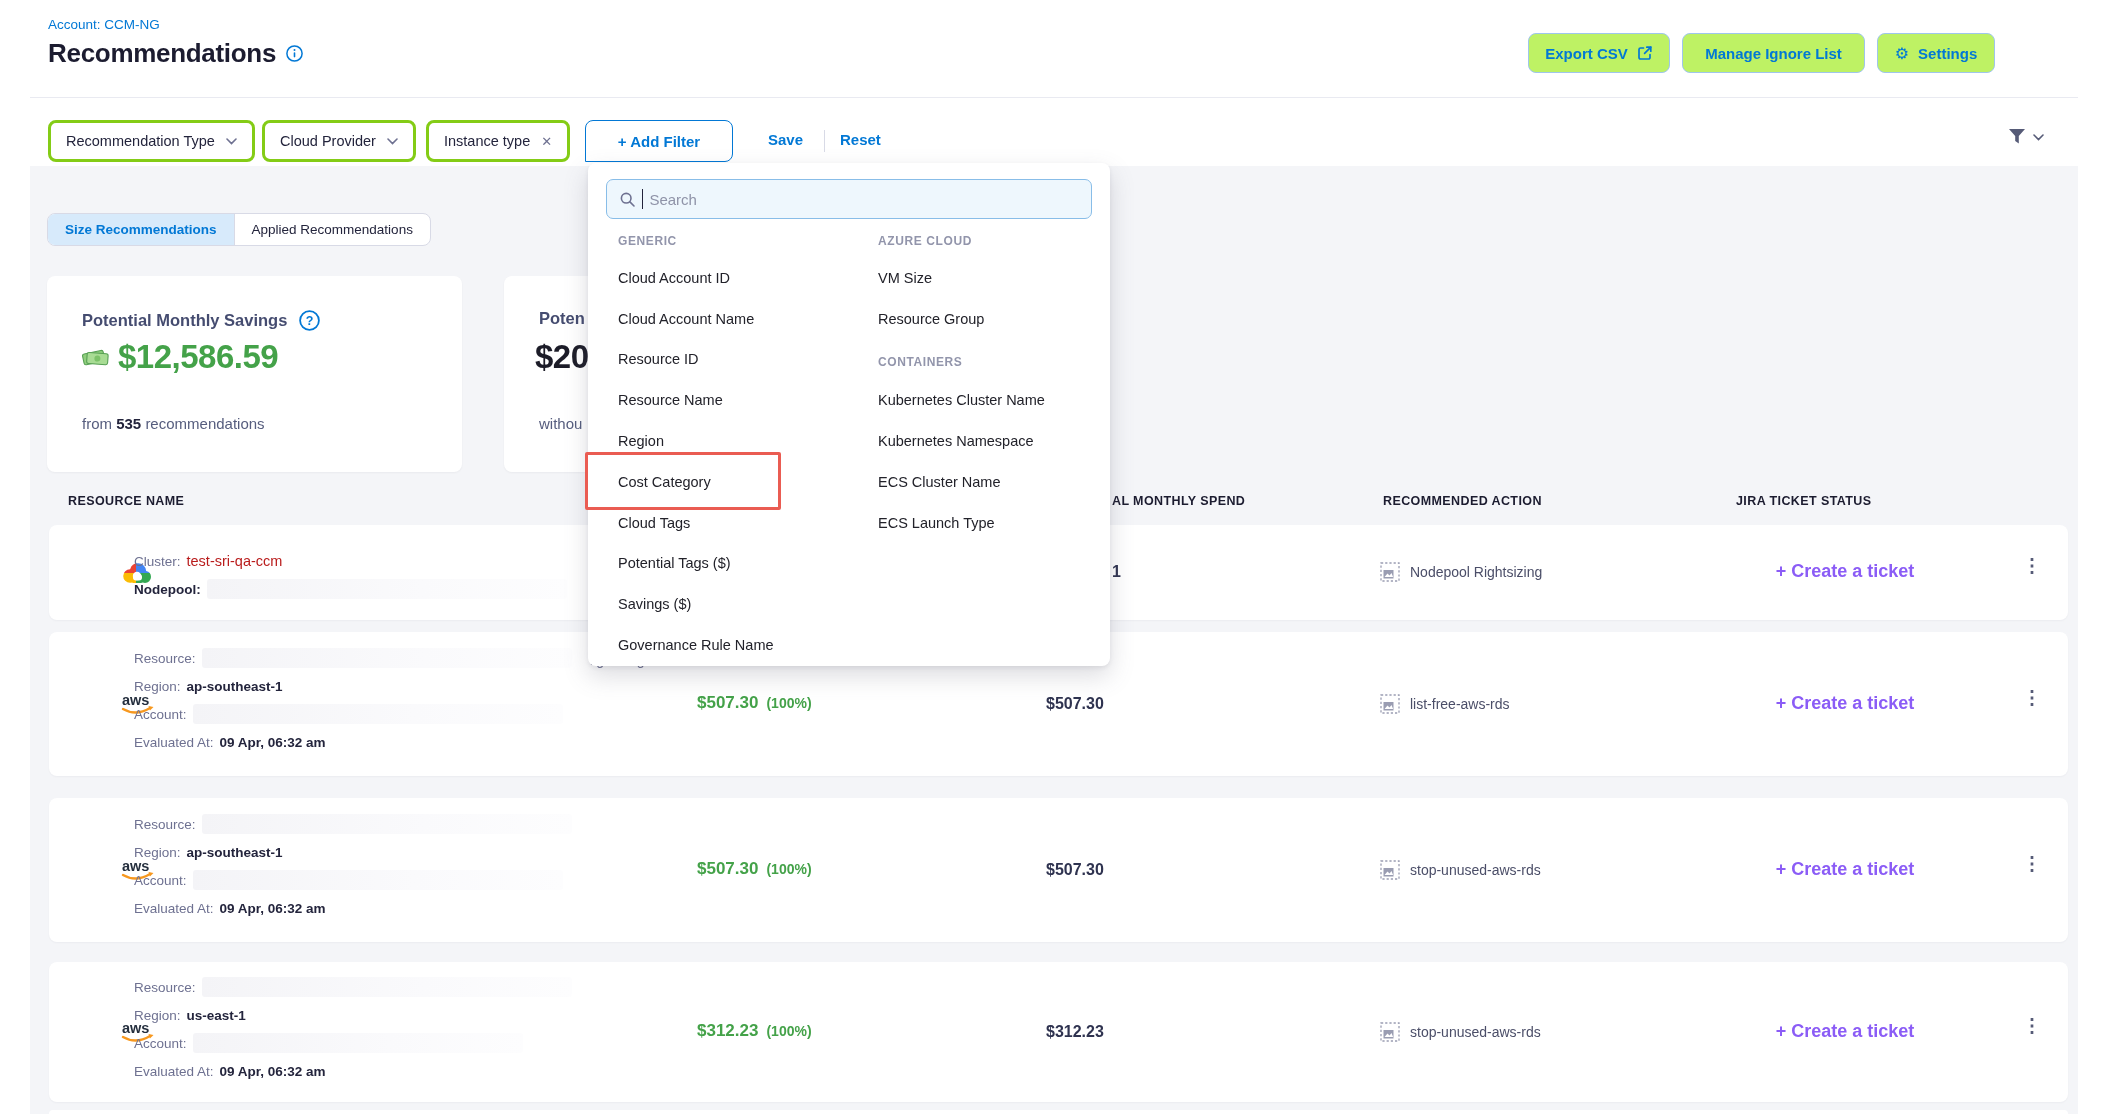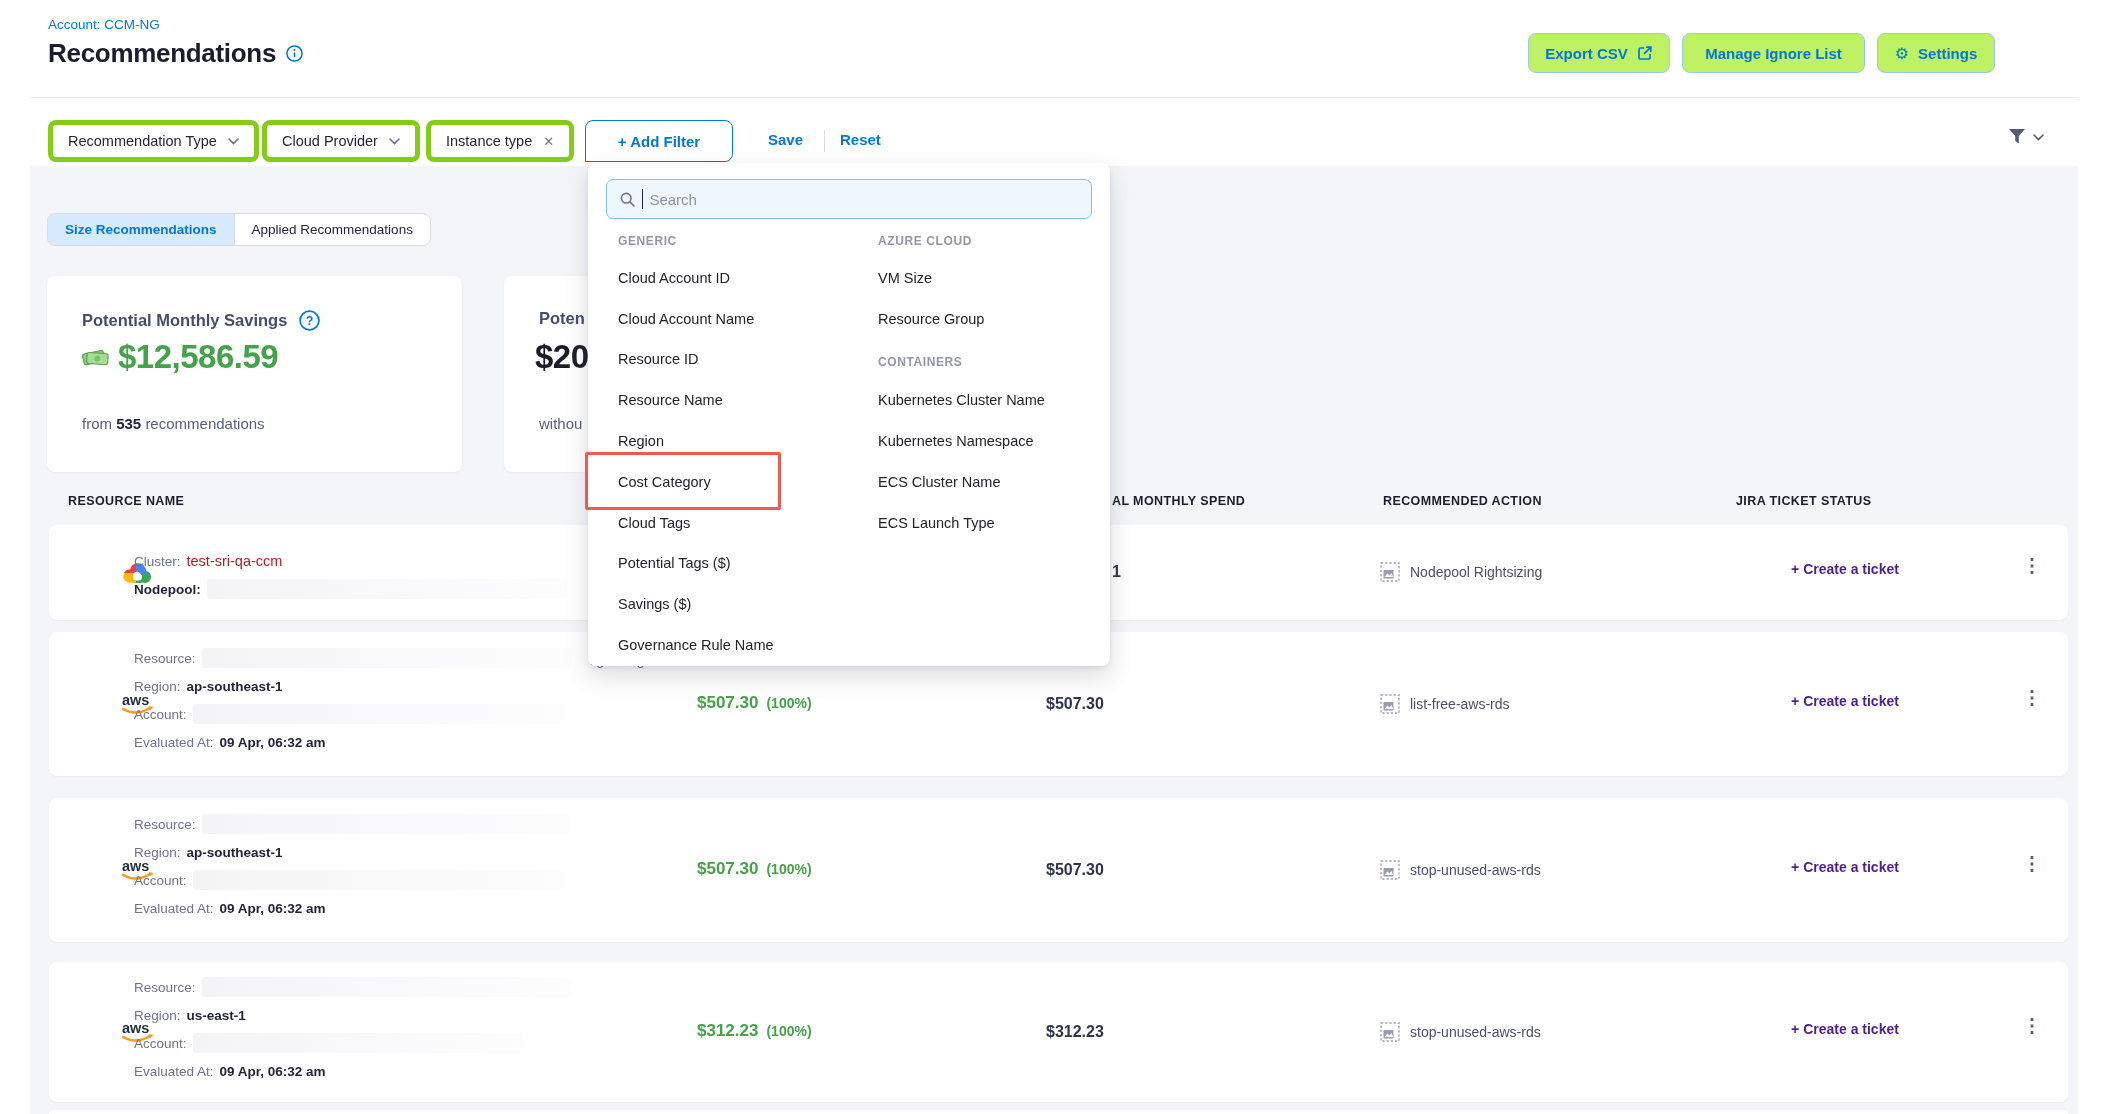--- a/index.html
+++ b/index.html
@@ -10,21 +10,21 @@
   
   .breadcrumb { left:48px; top:17px; font-size:13.5px; color:#0278d5; cursor:pointer; }
   .title-row { left:48px; top:38px; display:flex; align-items:center; gap:9px; }
   .page-title { font-size:26px; font-weight:700; color:#1c1c30; letter-spacing:-0.3px; }
   .hbtn { top:33px; height:40px; border:1.5px solid #9fc6ec; border-radius:8px; background:#bef264;
           color:#0278d5; font-weight:700; font-size:15px; display:flex; align-items:center;
           justify-content:center; gap:9px; cursor:pointer; }
   .divider1 { left:30px; top:97px; width:2048px; height:1px; background:#e9eaf1; }
 
   
-  .chip { top:120px; height:42px; background:#fff; border:5px solid #84cc16; border-radius:8px;
+  .chip { top:120px; height:42px; background:#fff; border:3px solid #84cc16; border-radius:8px;
           display:flex; align-items:center; padding:0 15px; gap:11px; font-size:14.5px; color:#23243c; cursor:pointer; }
   .add-filter { left:585px; top:120px; width:148px; height:42px; border:1.5px solid #0278d5; border-radius:8px 8px 8px 0;
           background:#fff; color:#0278d5; font-weight:700; font-size:15px; display:flex; align-items:center; justify-content:center; cursor:pointer; }
   .textlink { top:131px; font-size:15px; font-weight:700; color:#0278d5; cursor:pointer; }
   .vdiv { left:824px; top:130px; width:1px; height:22px; background:#d8dae6; }
   .funnel-btn { left:2006px; top:126px; display:flex; align-items:center; gap:5px; cursor:pointer; }
 
   
   .main-bg { left:30px; top:166px; width:2048px; height:948px; background:#f4f5f8; }
 
@@ -53,22 +53,22 @@
           font-size:13.5px; color:#6e7191; white-space:nowrap; }
   .line b { color:#23243c; font-weight:700; }
   .link { color:#b91c1c; font-size:14.5px; cursor:pointer; }
   .redact { height:20px; border-radius:3px; background:linear-gradient(90deg,#f4f4f7 0%,#fafafc 60%,#fdfdfe 100%); }
   .savings-cell { position:absolute; left:648px; display:flex; align-items:baseline; gap:8px; }
   .sav-val { font-size:17px; font-weight:700; color:#44a249; }
   .sav-pct { font-size:14px; font-weight:600; color:#44a249; }
   .spend-cell { position:absolute; left:997px; font-size:16px; font-weight:700; color:#2f3350; }
   .action-cell { position:absolute; left:1331px; display:flex; align-items:center; gap:10px;
                  font-size:14px; color:#4b4e68; }
-  .ticket-cell { position:absolute; left:1691px; width:210px; text-align:center; font-size:14px;
-                 font-weight:700; color:#4c1d95; cursor:pointer; }
+  .ticket-cell { position:absolute; left:1691px; width:210px; text-align:center; font-size:18px;
+                 font-weight:700; color:#8b5cf6; cursor:pointer; }
   .kebab { position:absolute; left:1973px; width:20px; text-align:center; font-size:19px; font-weight:700;
            color:#565b77; cursor:pointer; line-height:14px; letter-spacing:0; }
   .partial-num { position:absolute; left:1063px; top:38px; font-size:16px; font-weight:700; color:#2f3350; }
 
   
   .panel { left:588px; top:163px; width:522px; height:503px; background:#fff; border-radius:8px; z-index:40;
            box-shadow:0 2px 4px rgba(40,41,61,.08), 0 10px 24px rgba(96,97,112,.22);padding-left:28px; }
   .searchbox { position:absolute; left:18px; top:16px; width:486px; height:40px; background:#eef7fd;
                border:1.5px solid #88bde8; border-radius:7px; display:flex; align-items:center; padding:0 12px; gap:6px; }
   .searchbox input { border:none; outline:none; background:transparent; font-size:15px; color:#23243c;

